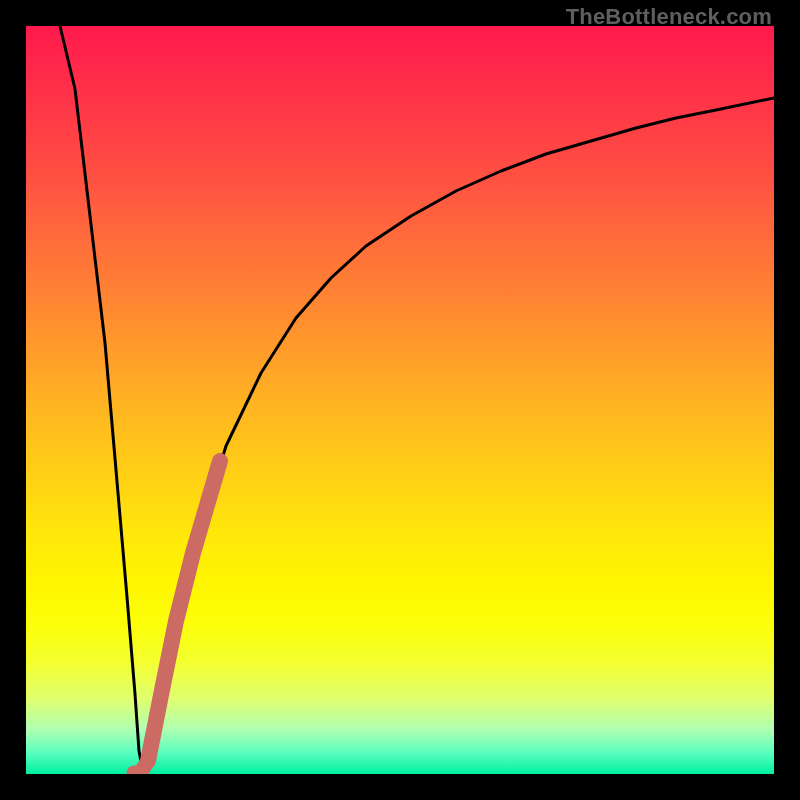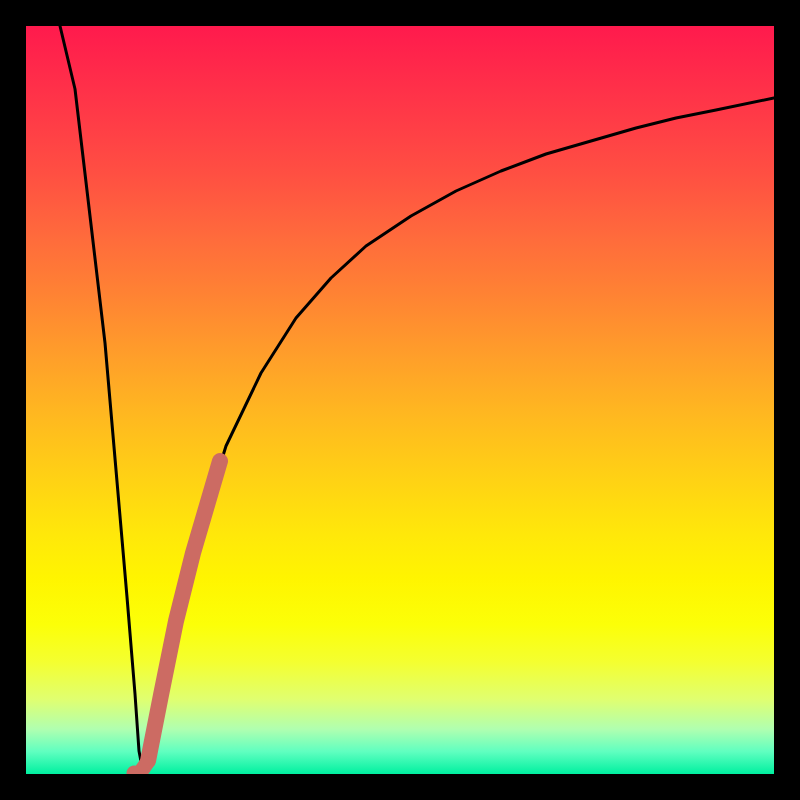--- a/index.html
+++ b/index.html
@@ -52,20 +52,21 @@
     left: 0; top: 0;
     width: 748px; height: 748px;
     pointer-events: none;
   }
 </style>
 </head>
 <body>
 
 <div class="container">
 
+  <div class="watermark">TheBottleneck.com</div>
 
   <div class="plot-area">
 
     <svg class="curve" viewBox="0 0 748 748" preserveAspectRatio="none">
 
       <path d="M 34 0
                L 49 63
                L 64 190
                L 79 317
                L 90 444

